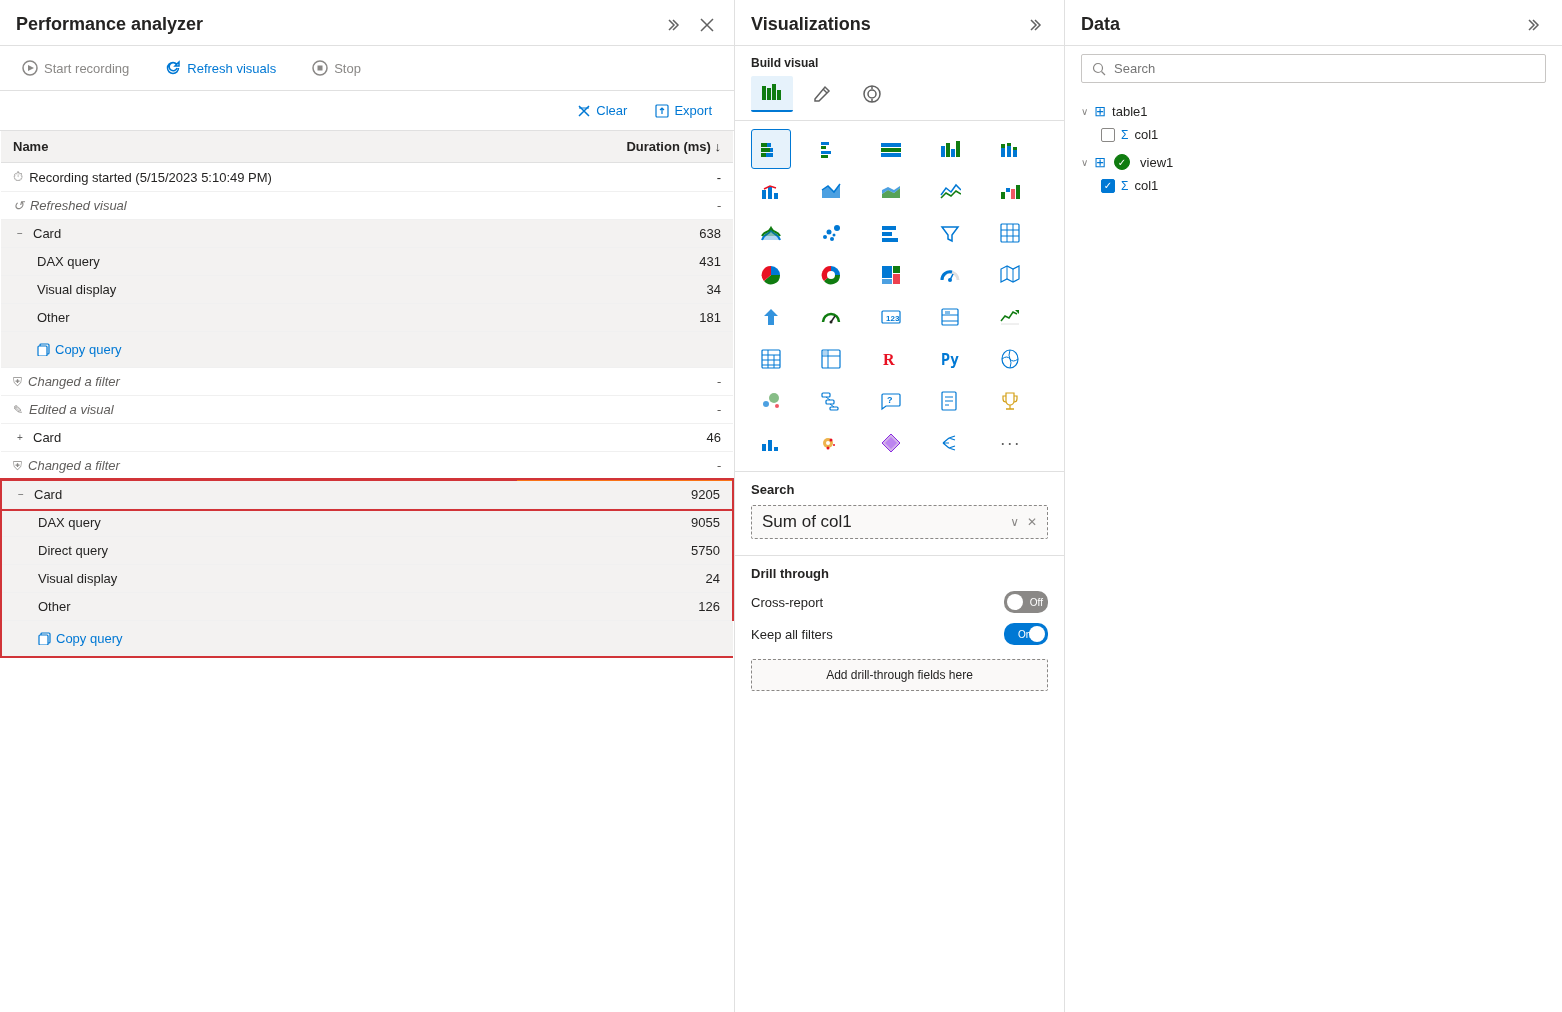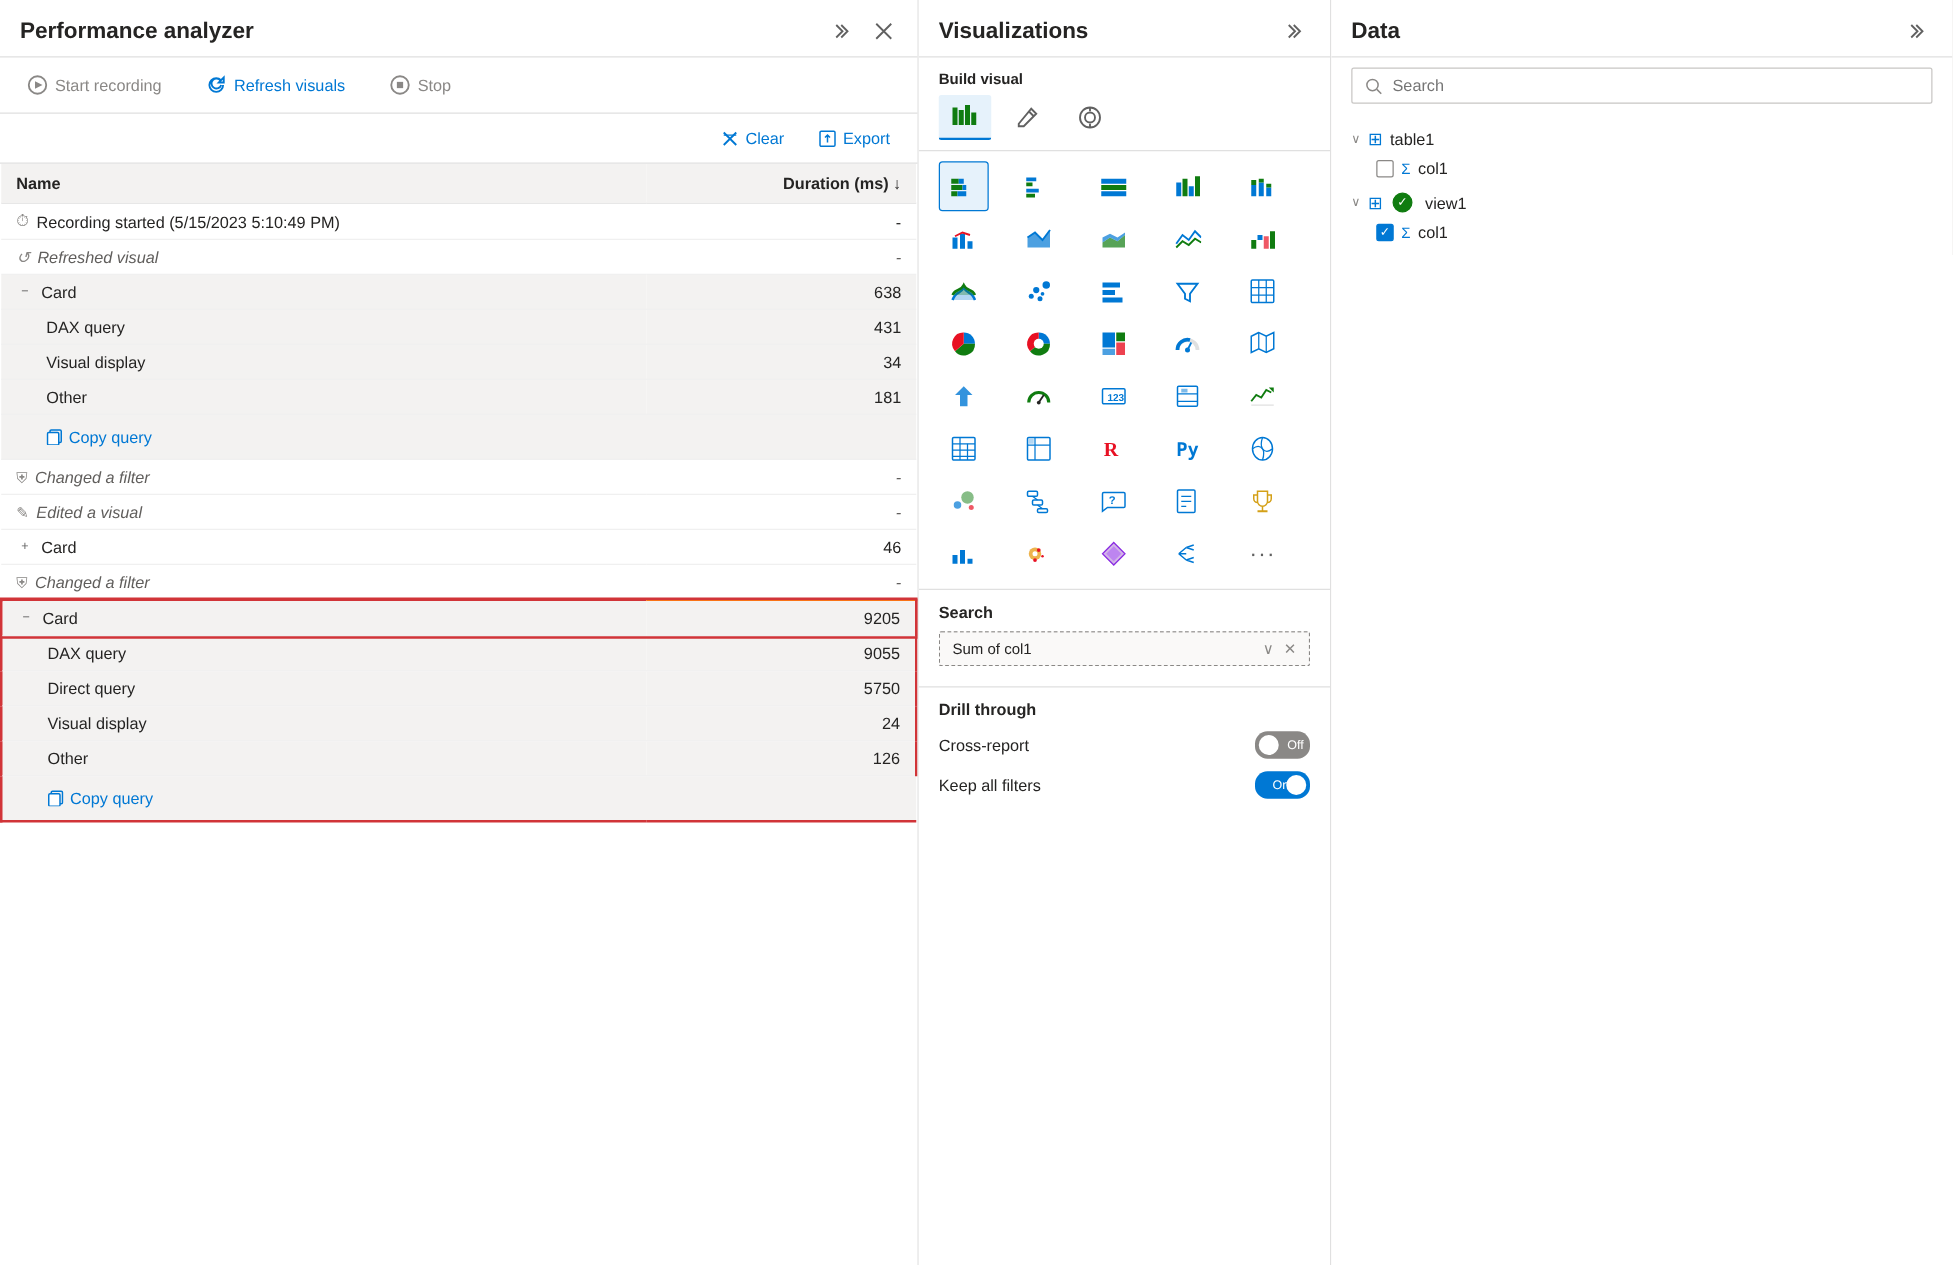--- a/index.html
+++ b/index.html
@@ -273,21 +273,21 @@
       align-items: center;
       justify-content: space-between;
       border: 1px dashed #8a8886;
       border-radius: 2px;
       padding: 6px 10px;
       margin-bottom: 6px;
       background: #faf9f8;
     }
 
     .field-chip-text {
-      font-size: 12px;
+      font-size: 17px;
       color: #252423;
     }
 
     .field-chip-icons {
       display: flex;
       gap: 8px;
       align-items: center;
       color: #8a8886;
     }
 
@@ -1060,20 +1060,21 @@
       <div class="toggle-off">
         <span class="toggle-off-label" style="position:absolute;right:5px;font-size:10px;color:white">Off</span>
       </div>
     </div>
     <div class="drill-row">
       <span class="drill-row-label">Keep all filters</span>
       <div class="toggle-on">
         <span class="toggle-on-label" style="position:absolute;left:14px;font-size:10px;color:white">On</span>
       </div>
     </div>
+    <button class="add-drill-btn">Add drill-through fields here</button>
   </div>
 </div>
 
 <div class="data-panel">
   <div class="data-header">
     <span class="data-title">Data</span>
     <button class="icon-btn">
       <svg width="14" height="14" viewBox="0 0 14 14" fill="none">
         <path d="M5 2L10 7L5 12" stroke="#616161" stroke-width="1.5"></path>
         <path d="M1 2L6 7L1 12" stroke="#616161" stroke-width="1.5"></path>

